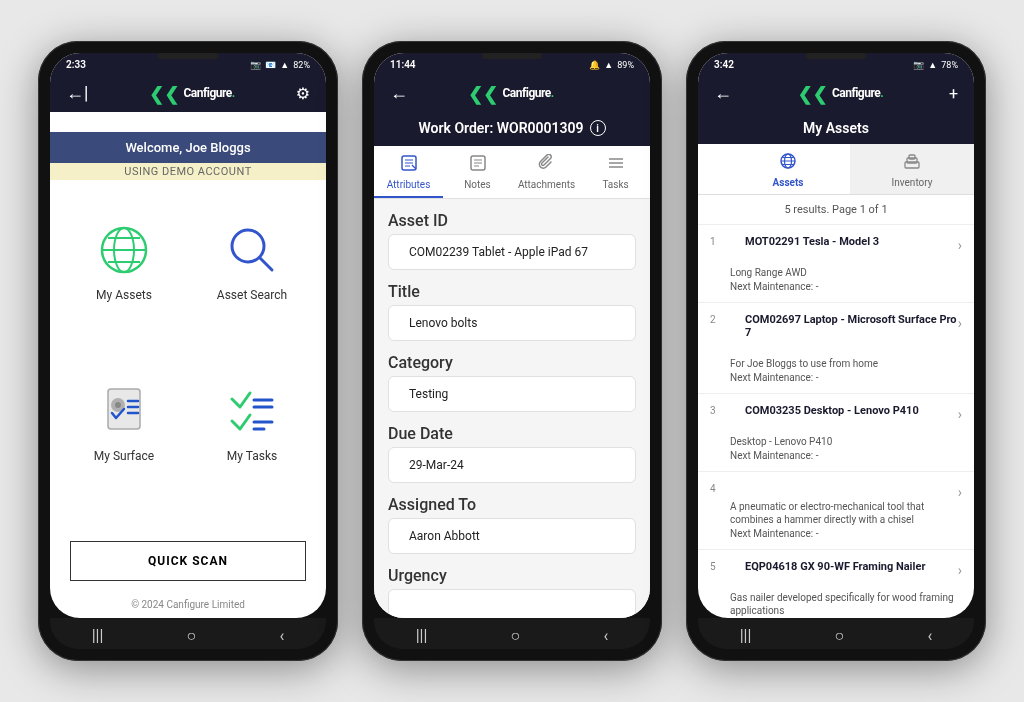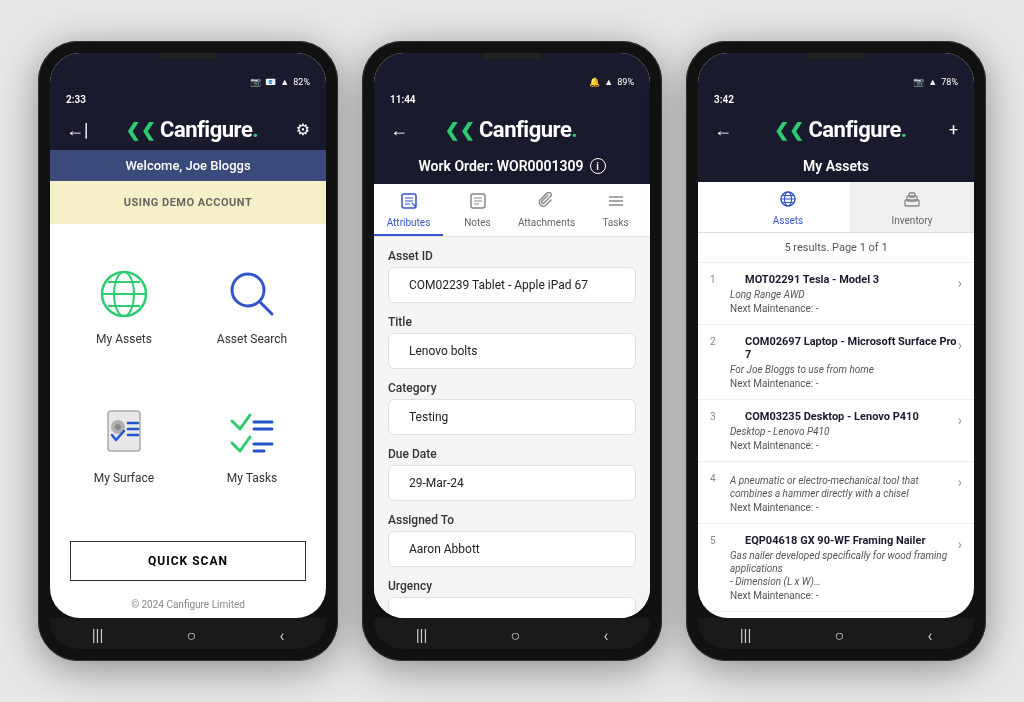--- a/index.html
+++ b/index.html
@@ -51,21 +51,21 @@
     
     .status-bar {
       background: #1a1a2e;
       color: #fff;
       font-size: 10px;
       padding: 6px 16px 4px;
       display: flex;
       justify-content: space-between;
       align-items: center;
     }
-    .status-bar-left { font-weight: 600; margin-top: 35px; }
+    .status-bar-left { font-weight: 600; }
     .status-bar-right { display: flex; gap: 4px; align-items: center; font-size: 9px; }
     
     .app-header {
       background: #1a1a2e;
       color: #fff;
       padding: 8px 16px;
       display: flex;
       align-items: center;
       justify-content: space-between;
     }
@@ -79,48 +79,49 @@
       align-items: center;
       gap: 6px;
     }
     .logo-icon {
       color: #2ecc71;
       font-size: 18px;
       font-weight: 900;
     }
     .logo-text {
       color: #fff;
-      font-size: 22px;
+      font-size: 12px;
       font-weight: 700;
       letter-spacing: -0.5px;
     }
     .logo-dot {
       color: #2ecc71;
     }
     .header-action {
       color: #fff;
       font-size: 16px;
       cursor: pointer;
     }
     
     .welcome-bar {
       background: #3a4a7a;
       color: #fff;
       text-align: center;
       padding: 8px;
       font-size: 13px;
       font-weight: 500;
+      margin-top: 20px;
     }
     .demo-bar {
       background: #f5f0c8;
       color: #666;
       text-align: center;
-      padding: 15px;
+      padding: 2px;
       font-size: 11px;
-      font-weight: 700;
+      font-weight: 400;
       letter-spacing: 0.5px;
     }
     
     .home-grid {
       display: grid;
       grid-template-columns: 1fr 1fr;
       gap: 0;
       padding: 20px 10px 10px;
       flex: 1;
     }
@@ -225,21 +226,21 @@
     .wo-content {
       flex: 1;
       overflow-y: auto;
       padding: 12px 14px;
       background: #f5f5f5;
     }
     .field-group {
       margin-bottom: 12px;
     }
     .field-label {
-      font-size: 12px;
+      font-size: 16px;
       color: #333;
       margin-bottom: 4px;
       font-weight: 500;
     }
     .field-value {
       background: #fff;
       border-radius: 6px;
       padding: 10px 20px;
       font-size: 12px;
       color: #222;
@@ -267,21 +268,21 @@
       padding: 8px 4px 6px;
       font-size: 10px;
       color: #666;
       cursor: pointer;
       gap: 3px;
       background: #f0f0f0;
     }
     .assets-tab.active {
       background: #fff;
       color: #3355cc;
-      font-weight: 400;
+      font-weight: 700;
       padding-left: 32px;
     }
     .assets-tab-icon { font-size: 16px; }
     .results-info {
       text-align: center;
       font-size: 11px;
       color: #555;
       padding: 8px;
       border-bottom: 1px solid #eee;
     }
@@ -307,23 +308,22 @@
     .asset-details { flex: 1; padding-left: 4px; }
     .asset-name {
       font-size: 11px;
       font-weight: 700;
       color: #1a1a2e;
       padding-left: 15px;
     }
     .asset-desc {
       font-size: 10px;
       color: #555;
-      margin-top: 2px;
+      margin-top: 18px;
       line-height: 1.3;
-      font-style: italic;
     }
     .asset-maintenance {
       font-size: 10px;
       color: #555;
       margin-top: 2px;
     }
     .asset-chevron {
       color: #999;
       font-size: 14px;
       padding-top: 2px;

